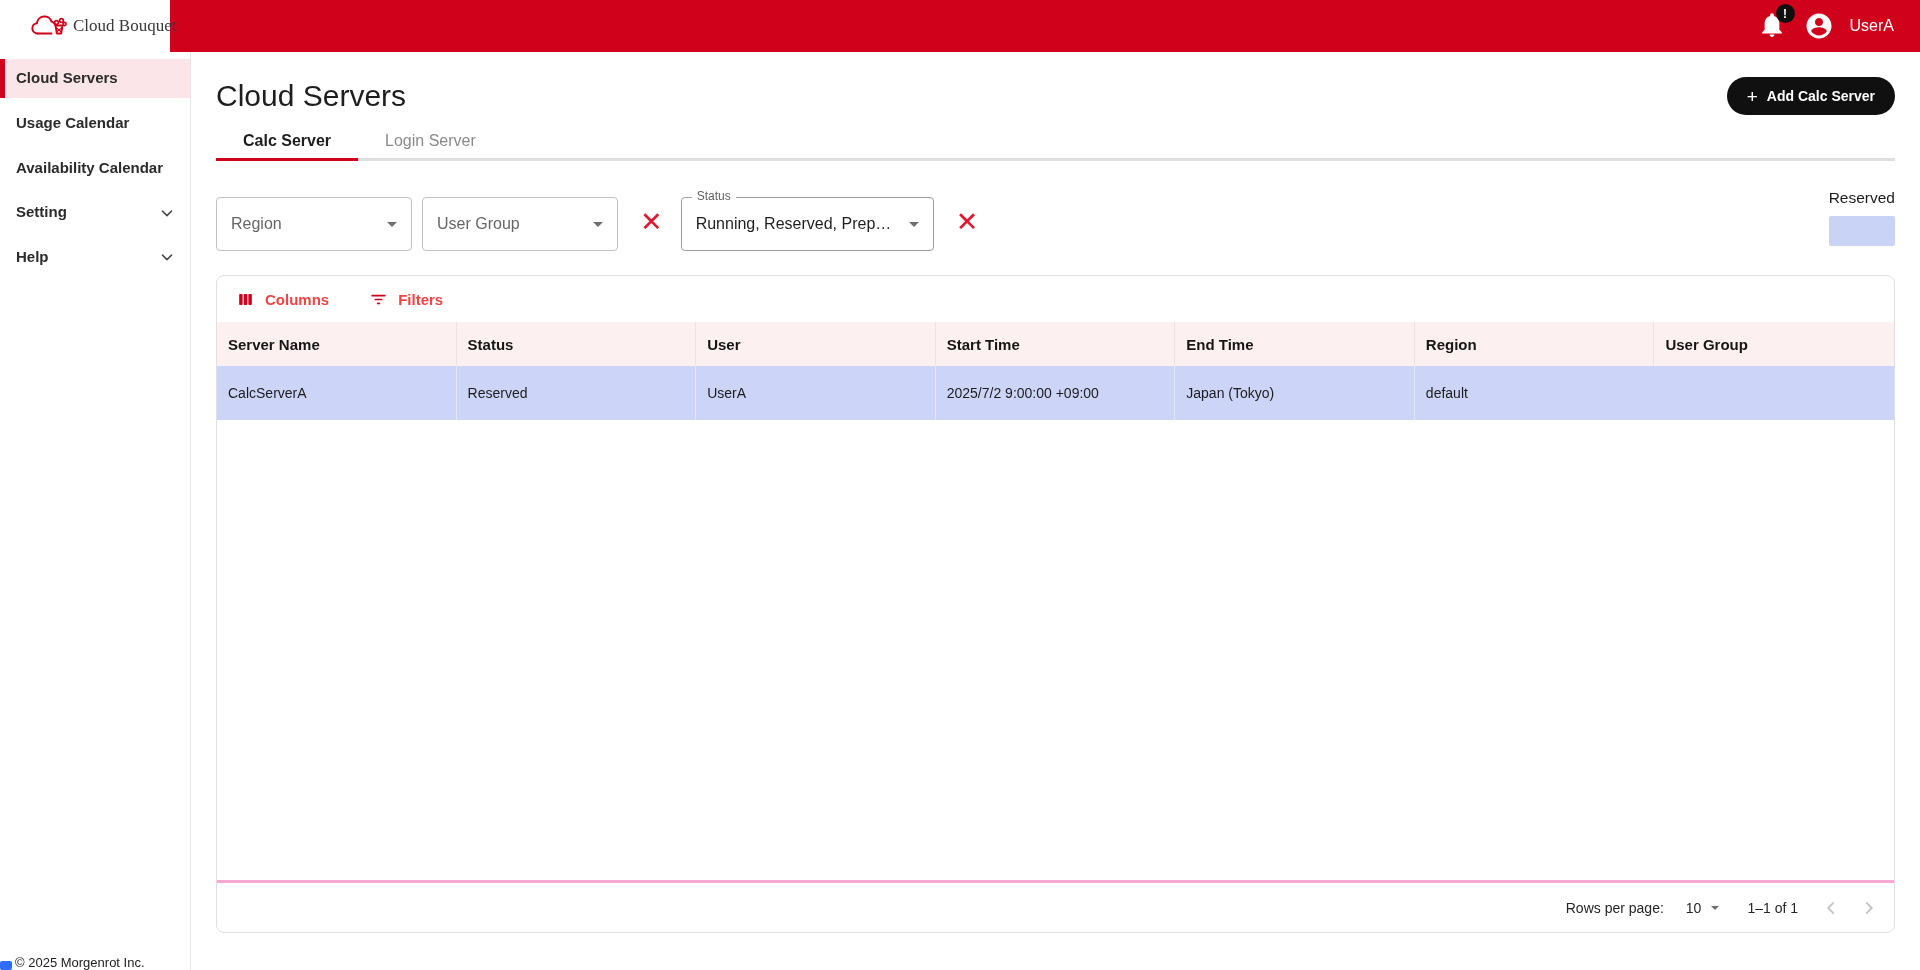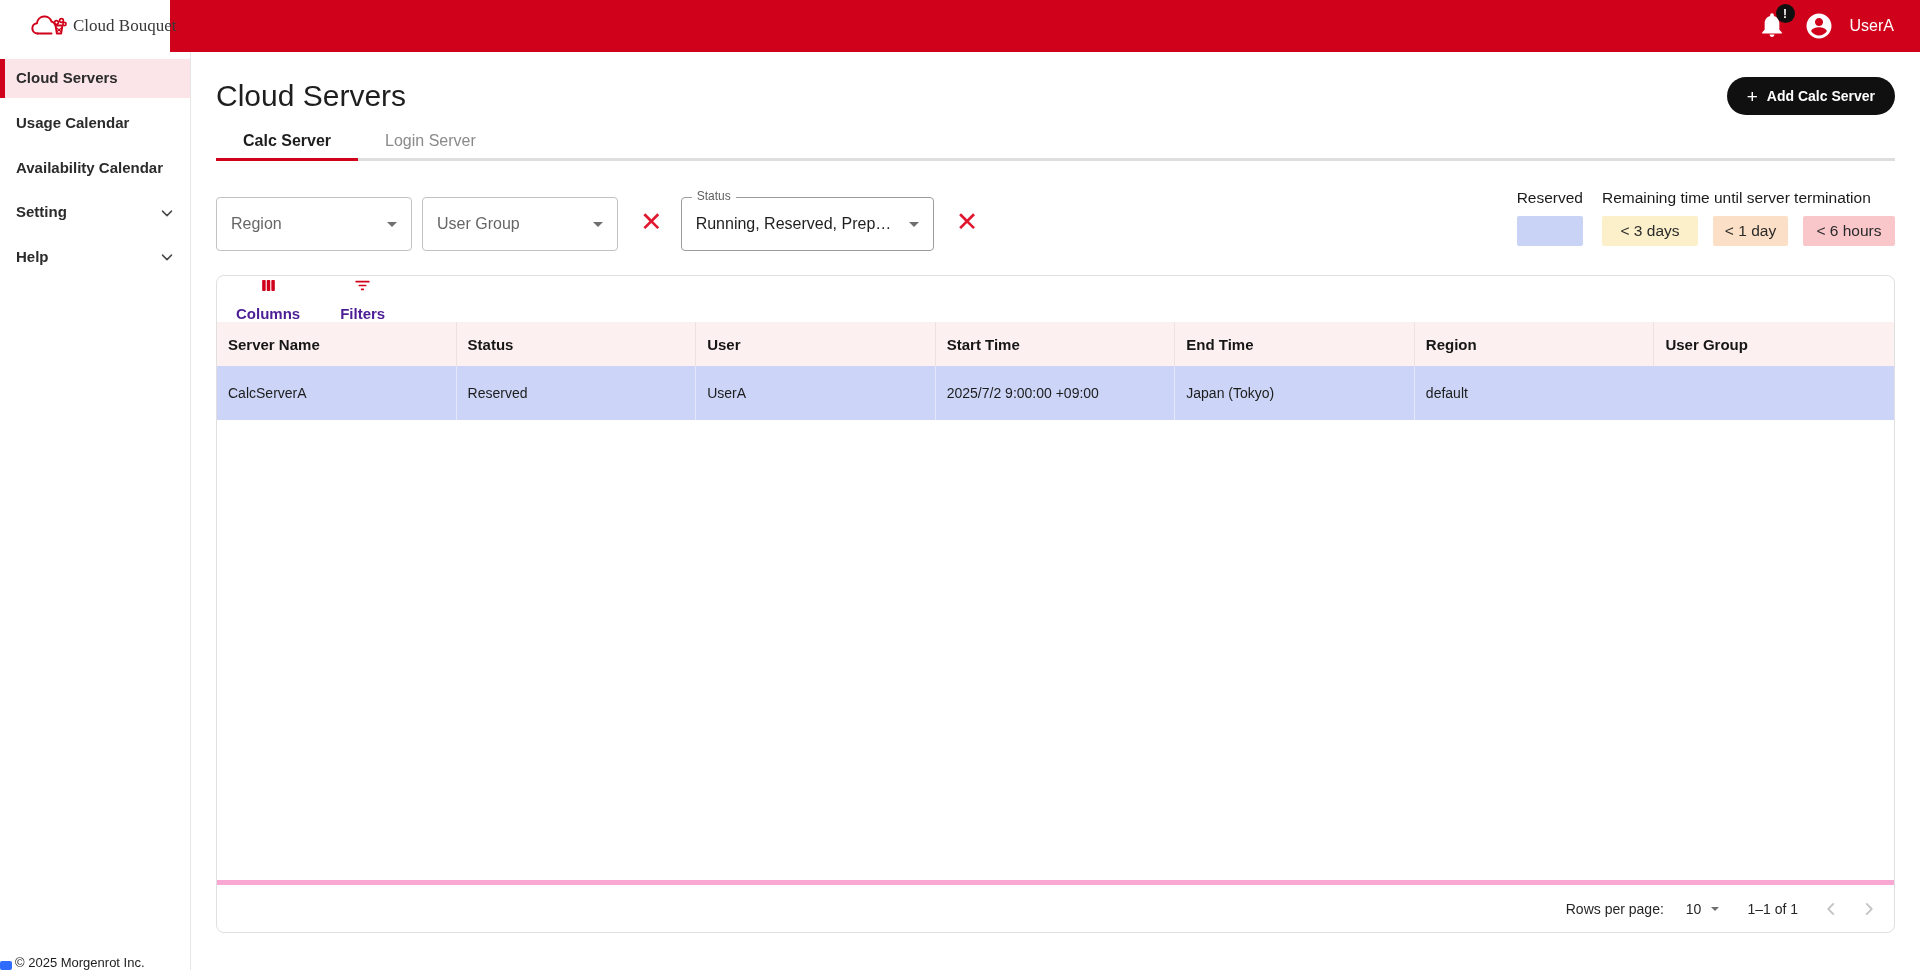--- a/index.html
+++ b/index.html
@@ -59,29 +59,29 @@
   .swatch-row { display:flex; gap:15px; }
   .swatch { height:30px; border-radius:2px; display:flex; align-items:center; justify-content:center; font-size:15.5px; color:#2a2a2a; }
   .sw-reserved { width:66px; background:#c9d3f5; }
   .sw-3days { width:96px; background:#fbf0c9; }
   .sw-1day  { width:75px; background:#fbdfc6; }
   .sw-6hours{ width:92px; background:#f9c6ca; }
 
   
   .card { margin-top:24px; height:658px; border:1px solid #e0e0e0; border-radius:8px; display:flex; flex-direction:column; background:#fff; overflow:hidden; }
   .grid-toolbar { height:46px; flex:none; display:flex; align-items:center; gap:28px; padding:0 13px; }
-  .tool-btn { display:flex; align-items:center; gap:10px; background:none; border:none; color:#4c1d95; font-family:inherit; font-size:15px; font-weight:600; cursor:pointer; padding:4px 6px;flex-direction:column; }
+  .tool-btn { display:flex; align-items:center; gap:10px; background:none; border:none; color:#ef4444; font-family:inherit; font-size:15px; font-weight:600; cursor:pointer; padding:4px 6px; }
   .grid-header { display:grid; grid-template-columns:repeat(7,1fr); background:#fdf0f1; height:44px; flex:none; }
   .gh-cell { display:flex; align-items:center; padding:14px 11px; font-size:15px; font-weight:600; color:#161616; border-right:1px solid rgba(0,0,0,0.06); }
   .gh-cell:last-child { border-right:none; }
   .grid-row { display:grid; grid-template-columns:repeat(7,1fr); background:#ccd5f7; height:54px; flex:none; cursor:pointer; }
   .gr-cell { display:flex; align-items:center; padding:0 11px; font-size:14px; color:#1c1c1c; border-right:1px solid rgba(255,255,255,0.45); }
   .gr-cell:last-child { border-right:none; }
   .grid-empty { flex:1; }
-  .grid-footer { flex:none; height:52px; border-top:5px solid #f9a8d4; display:flex; align-items:center; justify-content:flex-end; padding-right:12px; font-size:14px; color:#262626; }
+  .grid-footer { flex:none; height:52px; border-top:3px solid #f9a8d4; display:flex; align-items:center; justify-content:flex-end; padding-right:12px; font-size:14px; color:#262626; }
   .rpp-label { margin-right:22px; }
   .rpp-select { display:flex; align-items:center; gap:10px; cursor:pointer; margin-right:28px; }
   .rpp-caret { width:0; height:0; border-left:4.5px solid transparent; border-right:4.5px solid transparent; border-top:4.5px solid #6f6f6f; }
   .range-label { margin-right:20px; }
   .page-btn { background:none; border:none; padding:2px; cursor:default; display:flex; align-items:center; }
   .page-btn + .page-btn { margin-left:12px; }
 
   svg { display:block; }
 </style>
 </head>
@@ -188,28 +188,20 @@
       <span>Running, Reserved, Prep…</span>
       <span class="caret"></span>
     </div>
     <button class="clear-x">✕</button>
 
     <div class="legend">
       <div class="legend-col">
         <span class="legend-label">Reserved</span>
         <span class="swatch sw-reserved"></span>
       </div>
-      <div class="legend-col">
-        <span class="legend-label">Remaining time until server termination</span>
-        <div class="swatch-row">
-          <span class="swatch sw-3days">&lt; 3 days</span>
-          <span class="swatch sw-1day">&lt; 1 day</span>
-          <span class="swatch sw-6hours">&lt; 6 hours</span>
-        </div>
-      </div>
     </div>
   </div>
 
   <section class="card">
     <div class="grid-toolbar">
       <button class="tool-btn">
         <span>
           <svg width="19" height="19" viewBox="0 0 24 24" fill="#d0021b">
             <rect x="4" y="5" width="4.4" height="14" rx="1"></rect>
             <rect x="9.8" y="5" width="4.4" height="14" rx="1"></rect>

